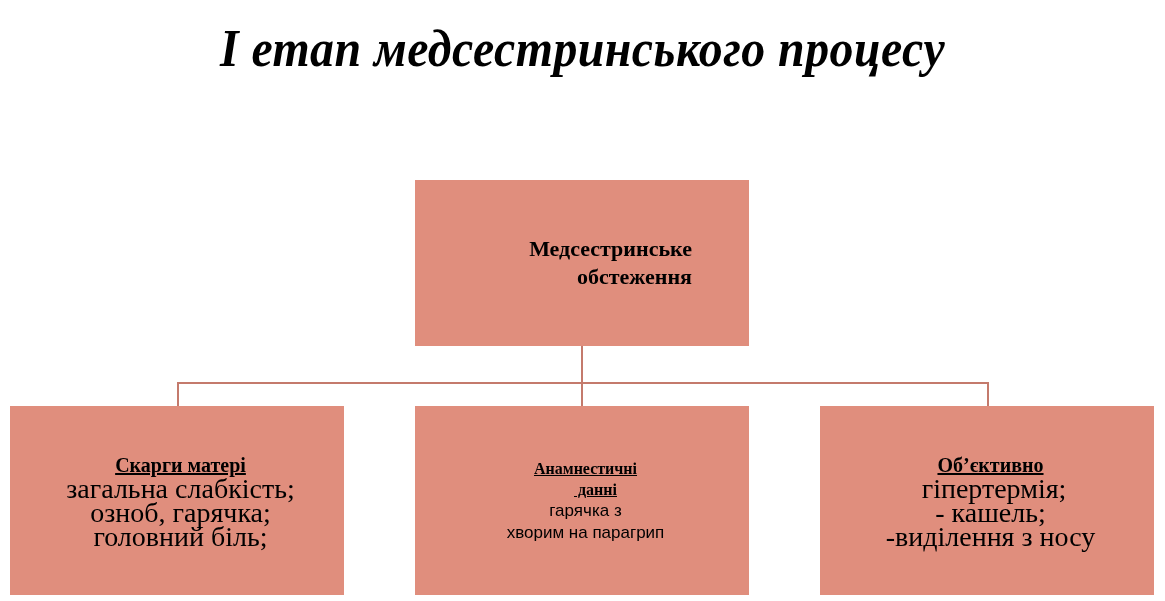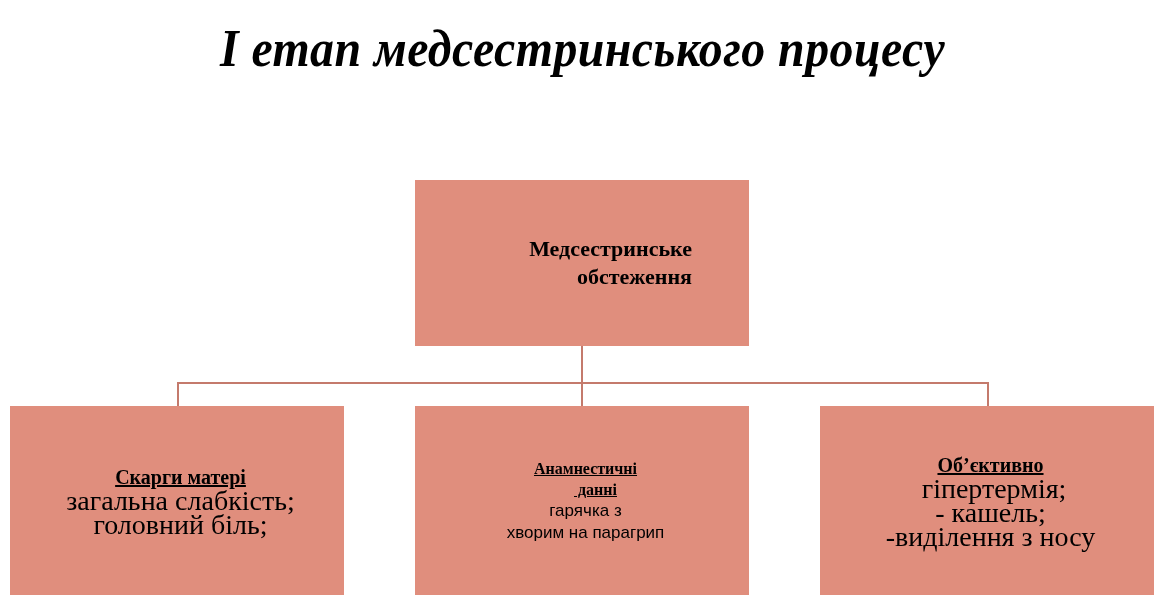--- a/index.html
+++ b/index.html
@@ -43,20 +43,21 @@
 <div class="conn" style="left:177px; top:382px; width:1.5px; height:36px;"></div>
 <div class="conn" style="left:987px; top:382px; width:1.5px; height:36px;"></div>
 
 <div class="box top-box">
   <div class="label">Медсестринське обстеження</div>
 </div>
 
 <div class="box child child-1">
   <div class="head">Скарги матері</div>
   <div class="line-serif">загальна слабкість;</div>
+  <div class="line-serif">озноб, гарячка;</div>
   <div class="line-serif">головний біль;</div>
 </div>
 
 <div class="box child child-2">
   <div class="head small">Анамнестичні</div>
   <div class="head small" style="white-space:pre;margin-left:20px;"> данні</div>
   <div class="line-sans">гарячка з</div>
   <div class="line-sans">хворим на парагрип</div>
 </div>
 

